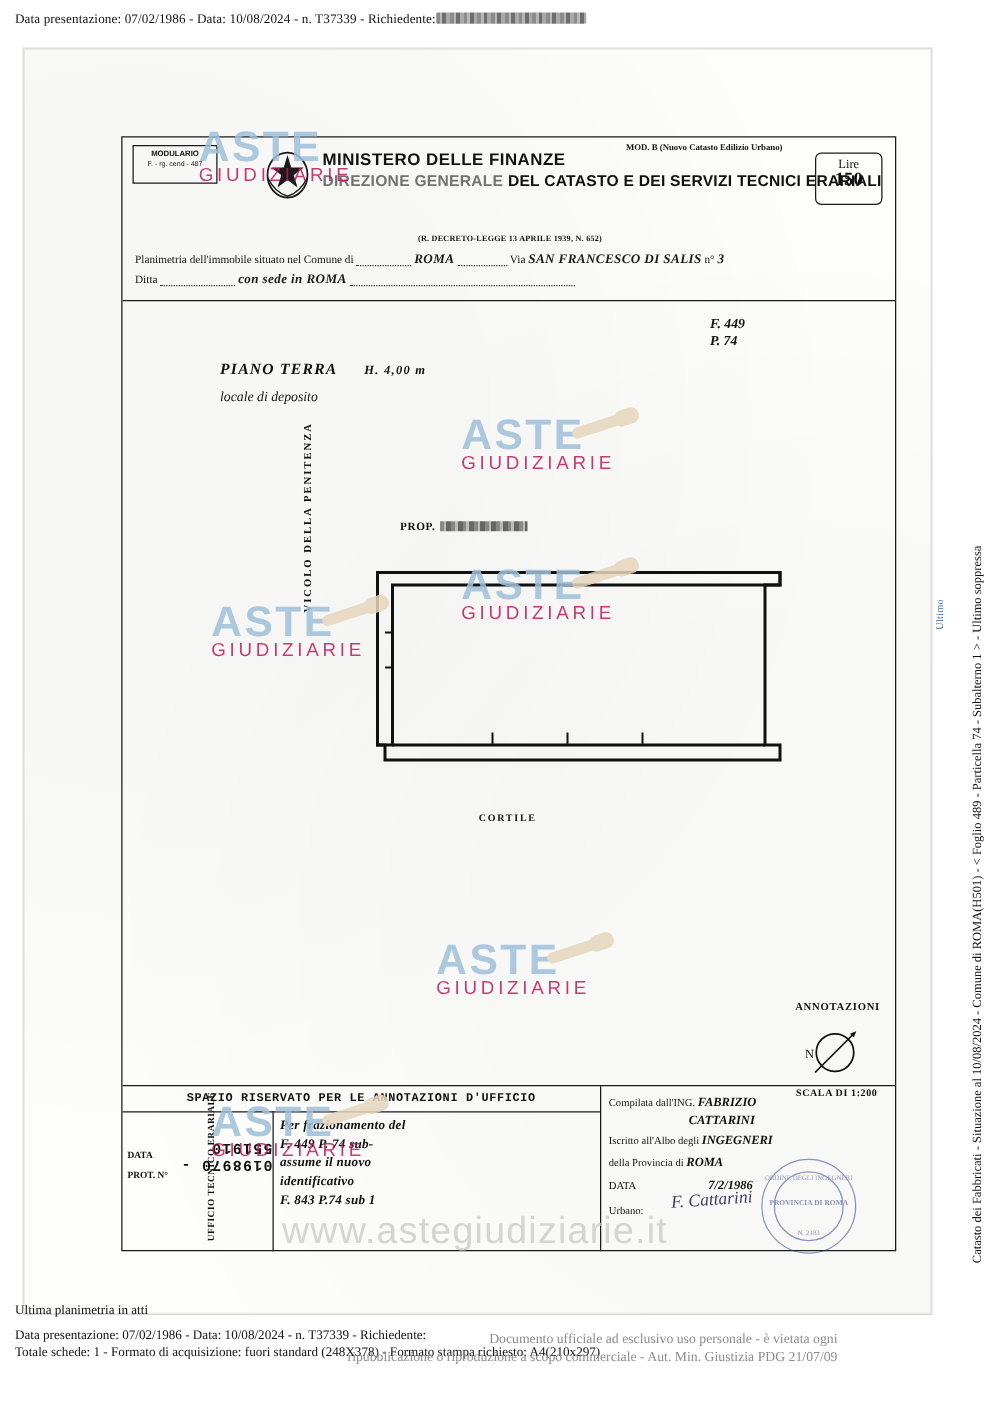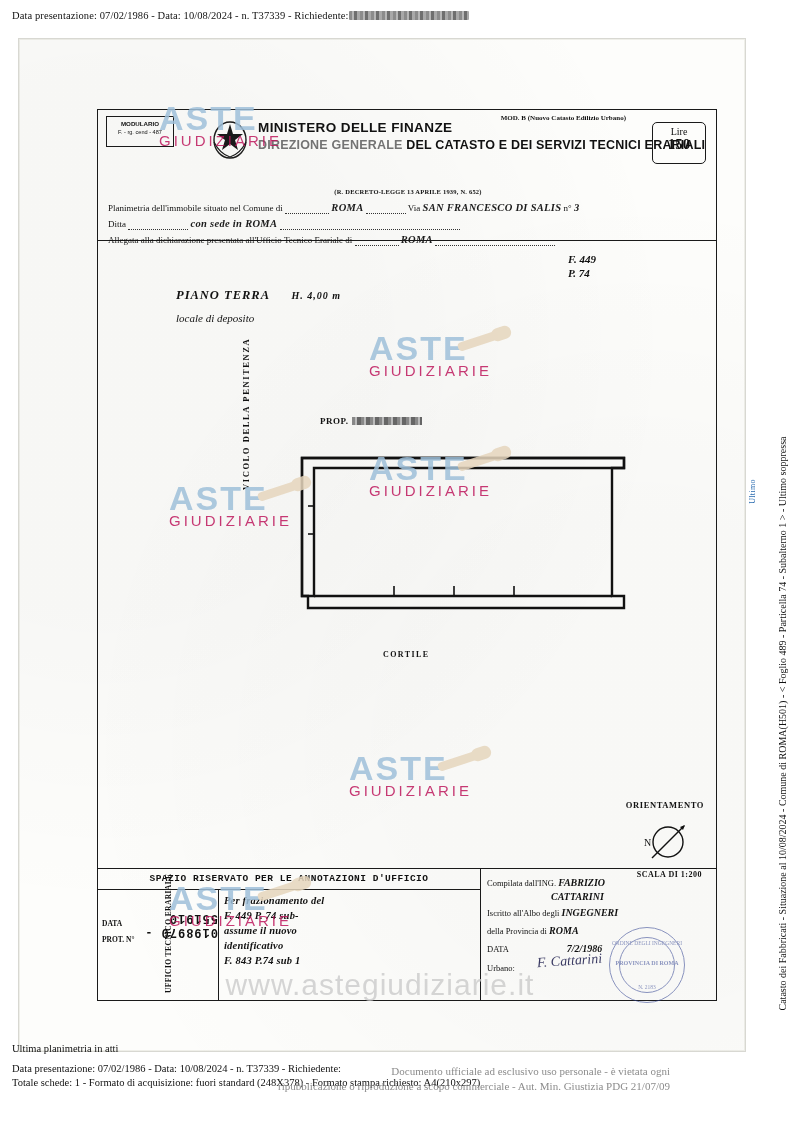--- a/index.html
+++ b/index.html
@@ -275,26 +275,20 @@
           <span class="hand">SAN FRANCESCO DI SALIS</span>
           <span>n°</span>
           <span class="hand">3</span>
         </div>
         <div class="row r2">
           <span>Ditta</span>
           <span class="dots" style="width:60px;">&nbsp;</span>
           <span class="hand">con sede in ROMA</span>
           <span class="dots" style="width:180px;">&nbsp;</span>
         </div>
-        <div class="row r3">
-          <span>Allegata alla dichiarazione presentata all'Ufficio Tecnico Erariale di</span>
-          <span class="dots" style="width:44px;">&nbsp;</span>
-          <span class="hand">ROMA</span>
-          <span class="dots" style="width:120px;">&nbsp;</span>
-        </div>
       </div>
 
       <div class="draw">
         <div class="fp">
           <div>F. 449</div>
           <div>P. 74</div>
         </div>
 
         <div class="piano">
           <span>PIANO TERRA</span>
@@ -313,21 +307,21 @@
           <path d="M8 12 L330 12 L330 22 L318 22 L318 150 L330 150 L330 162 L14 162 L14 150 L8 150 Z" fill="none" stroke="#111" stroke-width="2.4"></path>
           <path d="M8 12 L330 12 L330 22 L20 22 L20 150 L8 150 Z" fill="none" stroke="#111" stroke-width="2.4"></path>
           <line x1="20" y1="150" x2="318" y2="150" stroke="#111" stroke-width="2.4"></line>
           <line x1="100" y1="150" x2="100" y2="140" stroke="#111" stroke-width="1.6"></line>
           <line x1="160" y1="150" x2="160" y2="140" stroke="#111" stroke-width="1.6"></line>
           <line x1="220" y1="150" x2="220" y2="140" stroke="#111" stroke-width="1.6"></line>
           <line x1="14" y1="60" x2="20" y2="60" stroke="#111" stroke-width="1.6"></line>
           <line x1="14" y1="88" x2="20" y2="88" stroke="#111" stroke-width="1.6"></line>
         </svg>
 
-        <div class="orient">ORIENTAMENTO</div>
+        <div class="orient">ANNOTAZIONI</div>
         <svg class="compass" viewBox="0 0 48 48">
           <circle cx="26" cy="24" r="15" fill="none" stroke="#111" stroke-width="1.4"></circle>
           <line x1="10" y1="40" x2="42" y2="8" stroke="#111" stroke-width="1.4"></line>
           <path d="M38 9 l5 -2 l-2 5 Z" fill="#111"></path>
           <text x="2" y="28" font-size="10" font-family="Liberation Serif, serif" fill="#111">N</text>
         </svg>
         <div class="scala">SCALA DI 1:200</div>
       </div>
 
       <div class="bottom">

